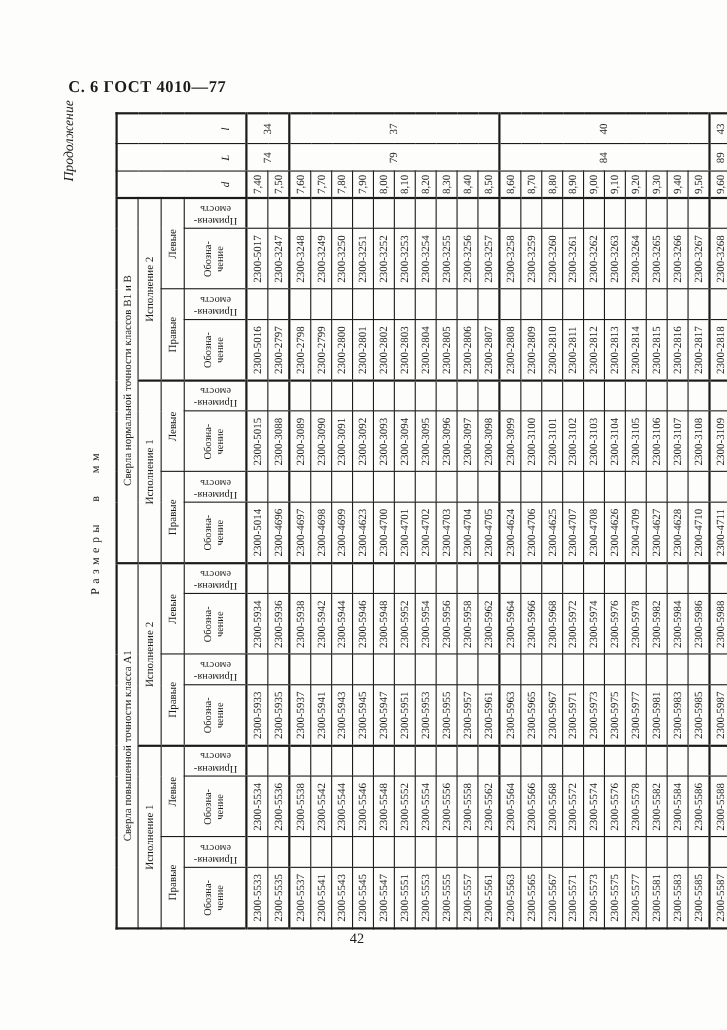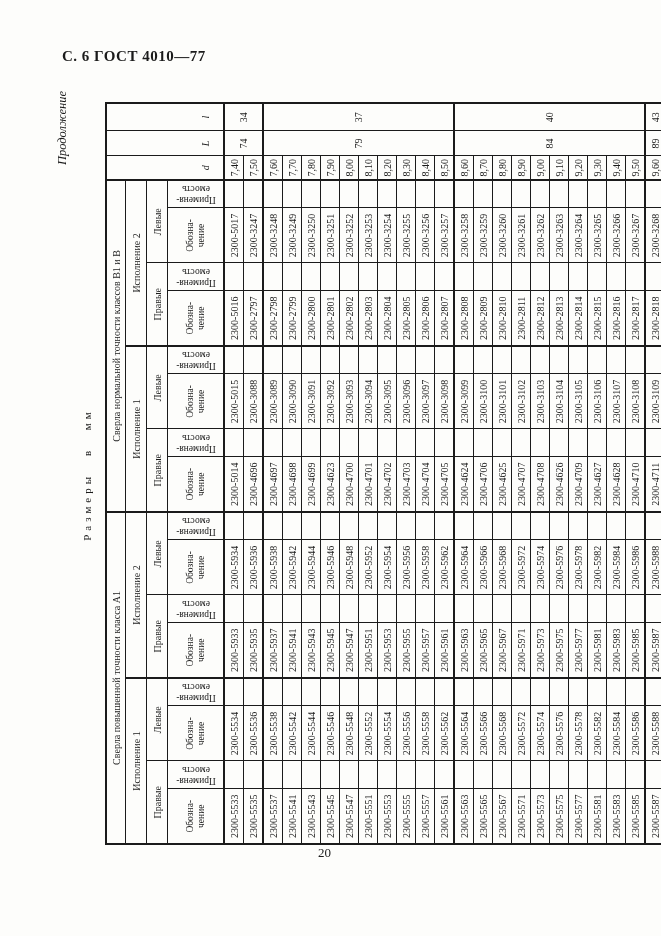--- a/index.html
+++ b/index.html
@@ -1,18 +1,18 @@
 <!DOCTYPE html>
 <html><head>
 <meta charset="utf-8">
 <style>
   html,body{margin:0;padding:0;}
   body{width:661px;height:936px;position:relative;background:#fdfdfb;color:#1b1b1b;
        font-family:"Liberation Serif","DejaVu Serif",serif;overflow:hidden;}
-  .page-header{position:absolute;left:62px;top:48px;font-size:15px;font-weight:bold;letter-spacing:.5px;}
+  .page-header{position:absolute;left:62px;top:72px;font-size:15px;font-weight:bold;letter-spacing:.5px;}
   .page-number{position:absolute;left:318px;top:845px;font-size:13px;}
   
   .rotated-sheet{position:absolute;width:785px;height:605px;left:-35px;top:175px;
                  transform:rotate(-90deg);transform-origin:50% 50%;}
   .continuation{position:absolute;top:0px;right:6px;font-size:12.5px;font-style:italic;}
   .size-note{position:absolute;left:25px;top:26px;width:741px;text-align:center;
              font-size:11px;letter-spacing:4px;word-spacing:10px;}
   table.main{position:absolute;left:25px;top:50px;border-collapse:collapse;table-layout:fixed;
              width:741px;border:2px solid #1b1b1b;}
   th,td{border:1px solid #1b1b1b;padding:0;text-align:center;vertical-align:middle;
@@ -566,13 +566,13 @@
           <td class="num">2300-3268</td>
           <td></td>
           <td class="num hb">9,60</td>
           <td class="num" rowspan="1">89</td>
           <td class="num" rowspan="1">43</td>
         </tr>
       </tbody>
   </table>
 </div>
 
-<div class="page-number">20</div>
+<div class="page-number">42</div>
 
 </body></html>

